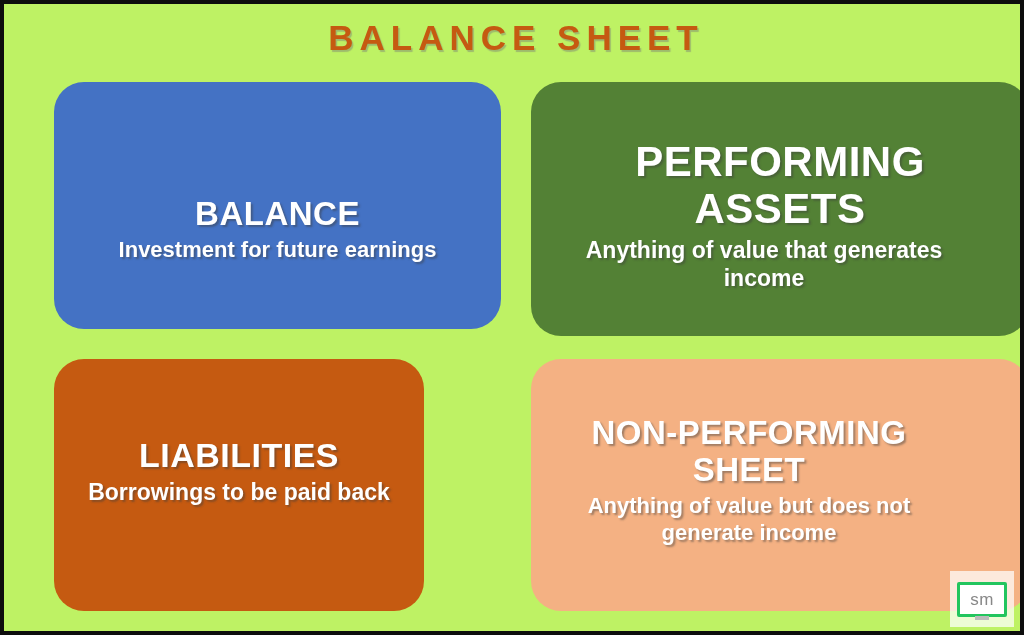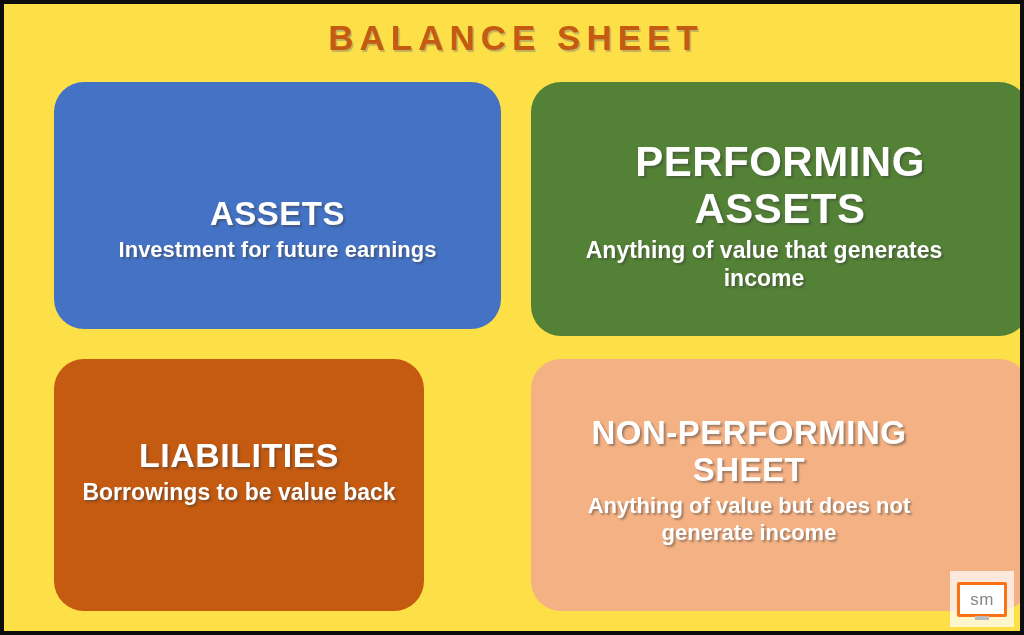--- a/index.html
+++ b/index.html
@@ -11,21 +11,21 @@
   body {
     font-family: "Liberation Sans", sans-serif;
   }
 
   
   #infographic {
     position: relative;
     width: 1024px;
     height: 635px;
     box-sizing: border-box;
-    background: #fde047;
+    background: #bef264;
     border: 4px solid #0d0d0d;
     overflow: hidden;
   }
 
   
   .title {
     position: absolute;
     top: 14px;
     left: 0;
     width: 1024px;
@@ -115,21 +115,21 @@
     display: flex;
     align-items: center;
     justify-content: center;
     user-select: none;
   }
   .wm-monitor {
     position: relative;
     width: 50px;
     height: 35px;
     box-sizing: border-box;
-    border: 3px solid #f97316;
+    border: 3px solid #22c55e;
     border-radius: 2px;
     background: #ffffff;
     display: flex;
     align-items: center;
     justify-content: center;
   }
   .wm-monitor::after {
     content: "";
     position: absolute;
     bottom: -6px;
@@ -151,36 +151,36 @@
 <body>
 
 <div id="infographic">
 
   <div class="title">BALANCE SHEET</div>
 
   <div class="grid">
 
     <div class="card card-capital" style="background:#4472C4;">
       <div class="inner">
-        <div class="card-heading">ASSETS</div>
+        <div class="card-heading">BALANCE</div>
         <div class="card-sub">Investment for future earnings</div>
       </div>
     </div>
 
     <div class="card card-performing" style="background:#538135;">
       <div class="inner">
         <div class="card-heading">PERFORMING ASSETS</div>
         <div class="card-sub">Anything of value that generates income</div>
       </div>
     </div>
 
     <div class="card card-liabilities" style="background:#C55A11;">
       <div class="inner">
         <div class="card-heading">LIABILITIES</div>
-        <div class="card-sub">Borrowings to be value back</div>
+        <div class="card-sub">Borrowings to be paid back</div>
       </div>
     </div>
 
     <div class="card card-nonperforming" style="background:#F4B183;">
       <div class="inner">
         <div class="card-heading">NON-PERFORMING SHEET</div>
         <div class="card-sub">Anything of value but does not generate income</div>
       </div>
     </div>
 

